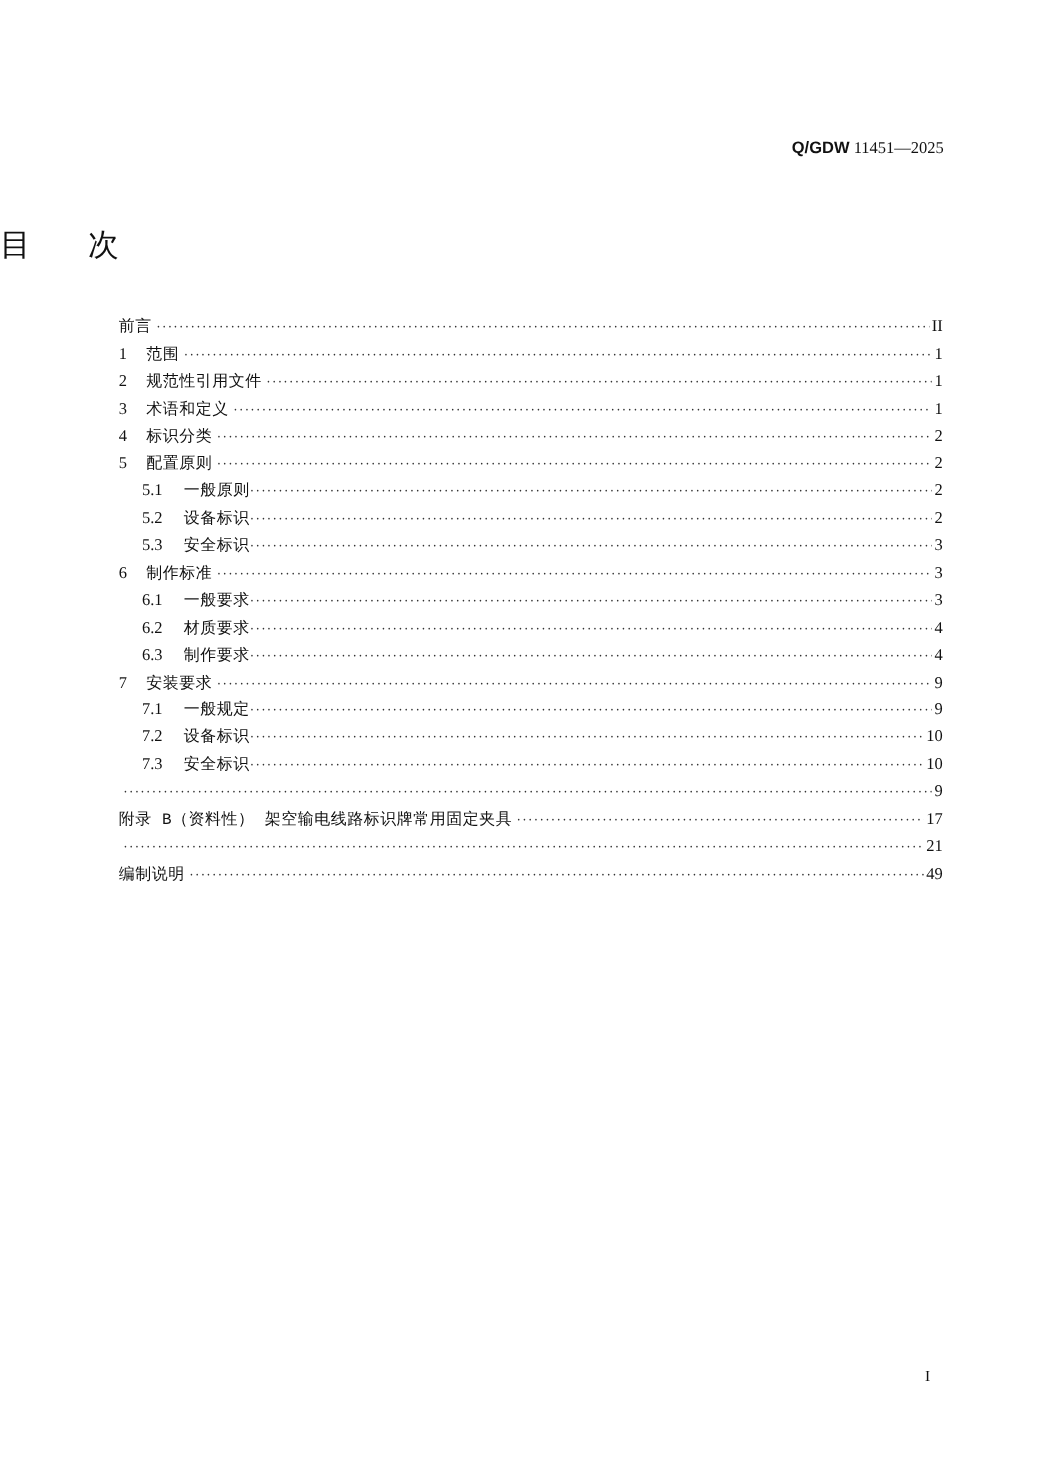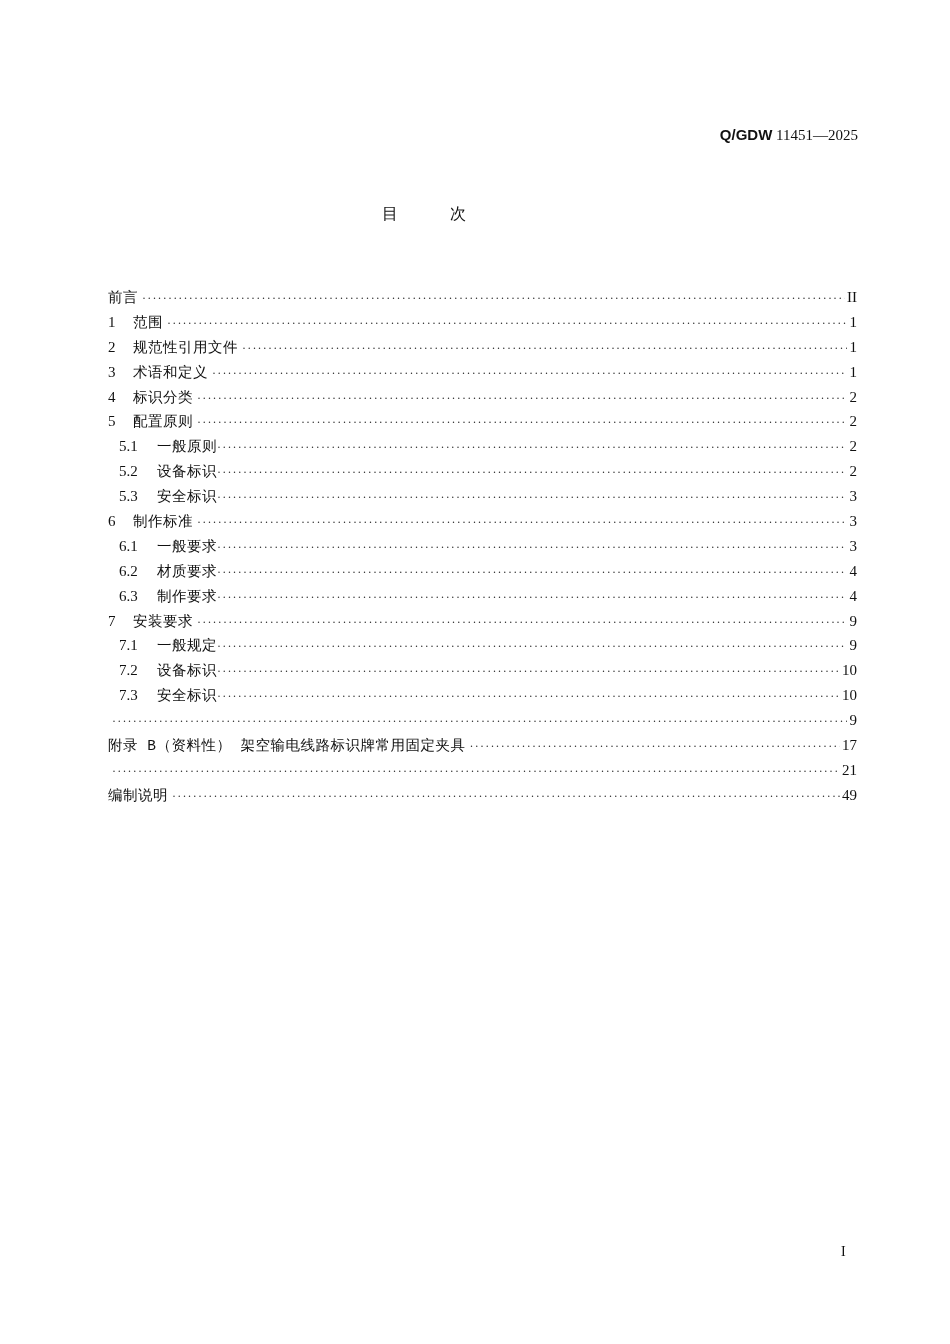--- a/index.html
+++ b/index.html
@@ -29,23 +29,23 @@
     }
     .std-code .num {
       font-family: Liberation Serif, serif;
       font-weight: normal;
     }
     .toc-title {
       position: absolute;
       top: 204px;
       left: 0;
       width: 848px;
-      text-align: center;
+      text-align: left;
       font-family: "DejaVu Sans", sans-serif;
-      font-size: 16px;
+      font-size: 28px;
       letter-spacing: 0;
     }
     .toc-title span.gap {
       display: inline-block;
       width: 52px;
     }
     .toc {
       position: absolute;
       top: 285px;
       left: 108px;
@@ -59,21 +59,21 @@
       line-height: 24.9px;
       white-space: nowrap;
     }
     .toc-row .num {
       display: inline-block;
       width: 25px;
       flex: none;
     }
     .toc-row.sub .num {
       width: 38px;
-      margin-left: 11px;
+      margin-left: 21px;
     }
     .toc-row .label {
       flex: none;
       font-family: Liberation Mono, monospace;
       font-size: 14.5px;
       letter-spacing: 0.5px;
     }
     .toc-row .leader {
       flex: 1 1 auto;
       overflow: hidden;

